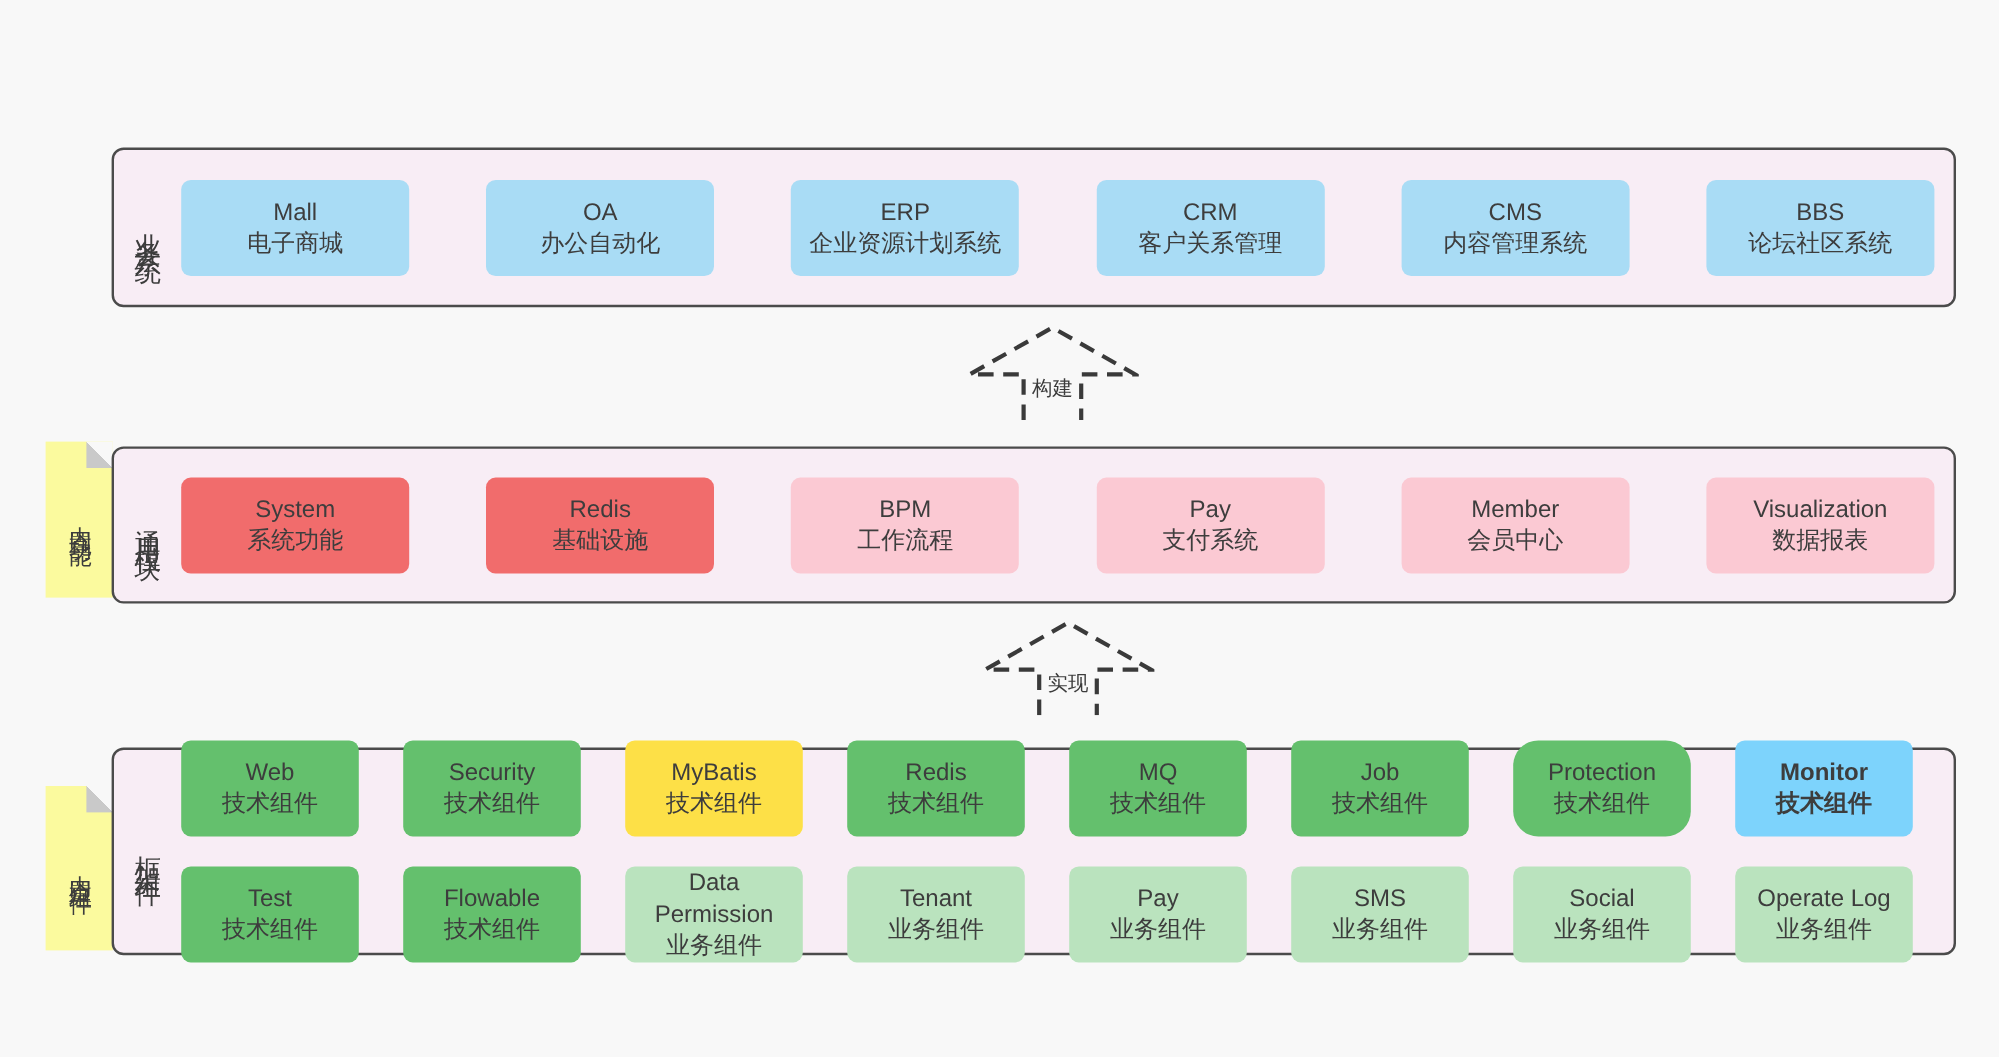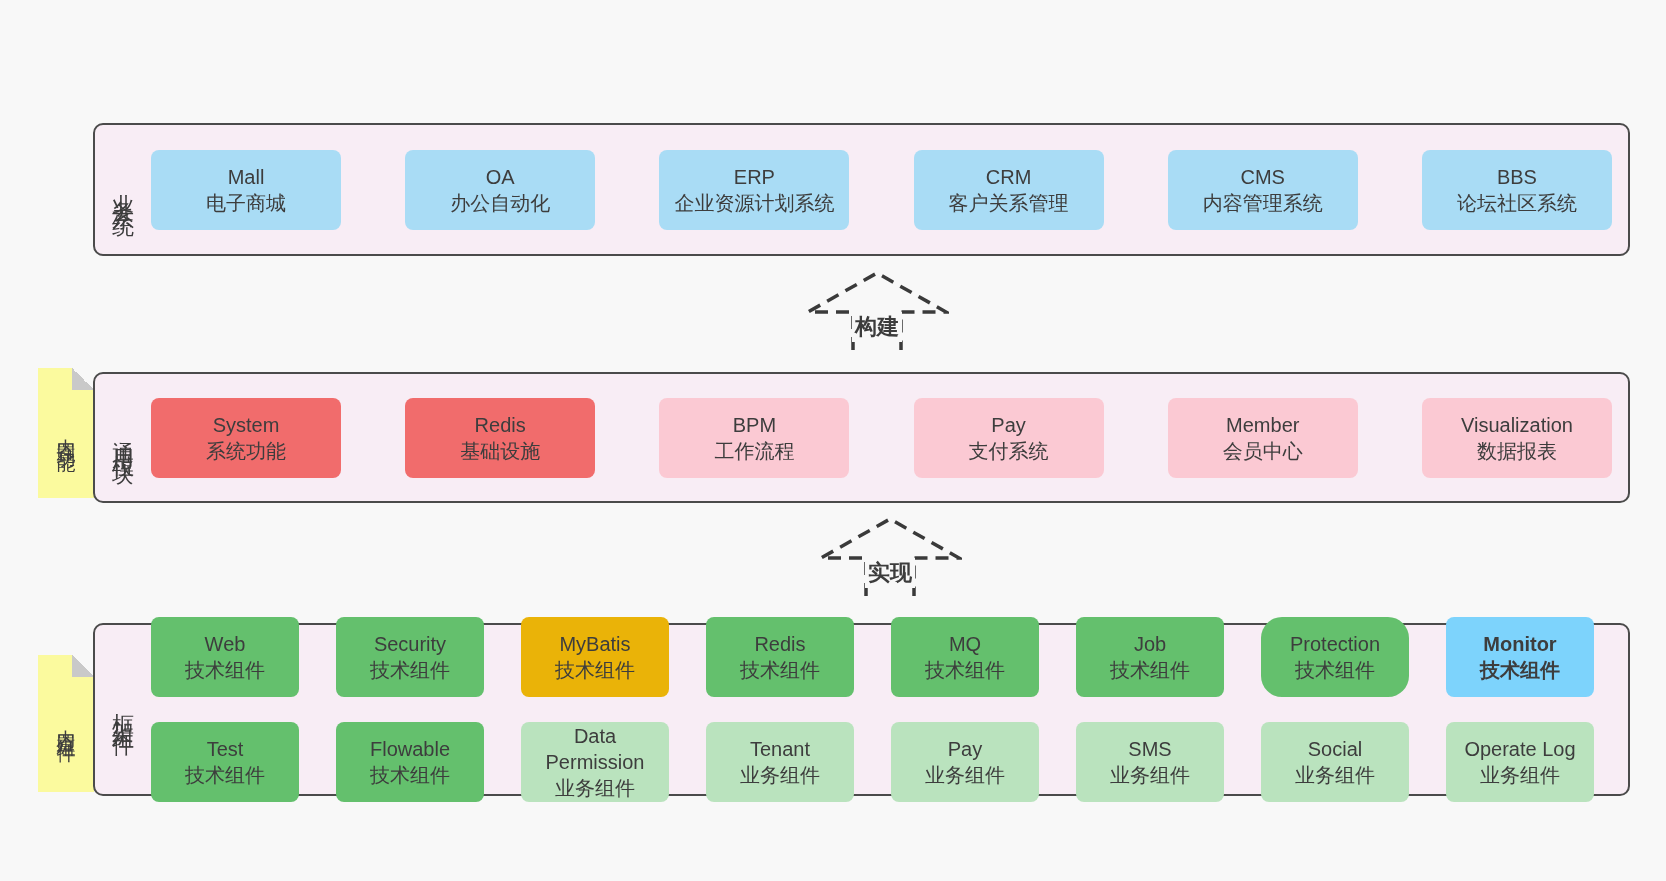--- a/index.html
+++ b/index.html
@@ -37,21 +37,21 @@
               letter-spacing:5px;color:#3c3c3c;}
   .fold{position:absolute;top:0;right:0;width:22px;height:22px;
         background:linear-gradient(225deg,#f8f8f8 50%,#c9c9c9 50%);}
 
   
   .arrow{position:absolute;width:144px;height:80px;z-index:2;}
   .arrow-build{left:805px;top:270px;}
   .arrow-implement{left:818px;top:516px;}
   .arrow svg{position:absolute;left:0;top:0;}
   .arrow-label{position:absolute;left:50%;top:42px;transform:translateX(-50%);
-               background:#f8f8f8;padding:0 3px;font-size:22px;color:#3c3c3c;white-space:nowrap;font-weight:bold;}
+               background:#f8f8f8;padding:0 3px;font-size:17px;color:#3c3c3c;white-space:nowrap;}
 </style>
 </head>
 <body>
 
 <div class="canvas">
 
   <div class="band band-business">
     <div class="band-label-col">
       <span class="band-label">业务系统</span>
     </div>
@@ -146,21 +146,21 @@
     <div class="rows">
       <div class="row">
         <div class="box narrow" style="background-color: rgb(100, 192, 109);">
           <div>Web</div>
           <div>技术组件</div>
         </div>
         <div class="box narrow" style="background-color: rgb(100, 192, 109);">
           <div>Security</div>
           <div>技术组件</div>
         </div>
-        <div class="box narrow" style="background-color: #eab308;">
+        <div class="box narrow" style="background-color: #fde047;">
           <div>MyBatis</div>
           <div>技术组件</div>
         </div>
         <div class="box narrow" style="background-color: rgb(100, 192, 109);">
           <div>Redis</div>
           <div>技术组件</div>
         </div>
         <div class="box narrow" style="background-color: rgb(100, 192, 109);">
           <div>MQ</div>
           <div>技术组件</div>

